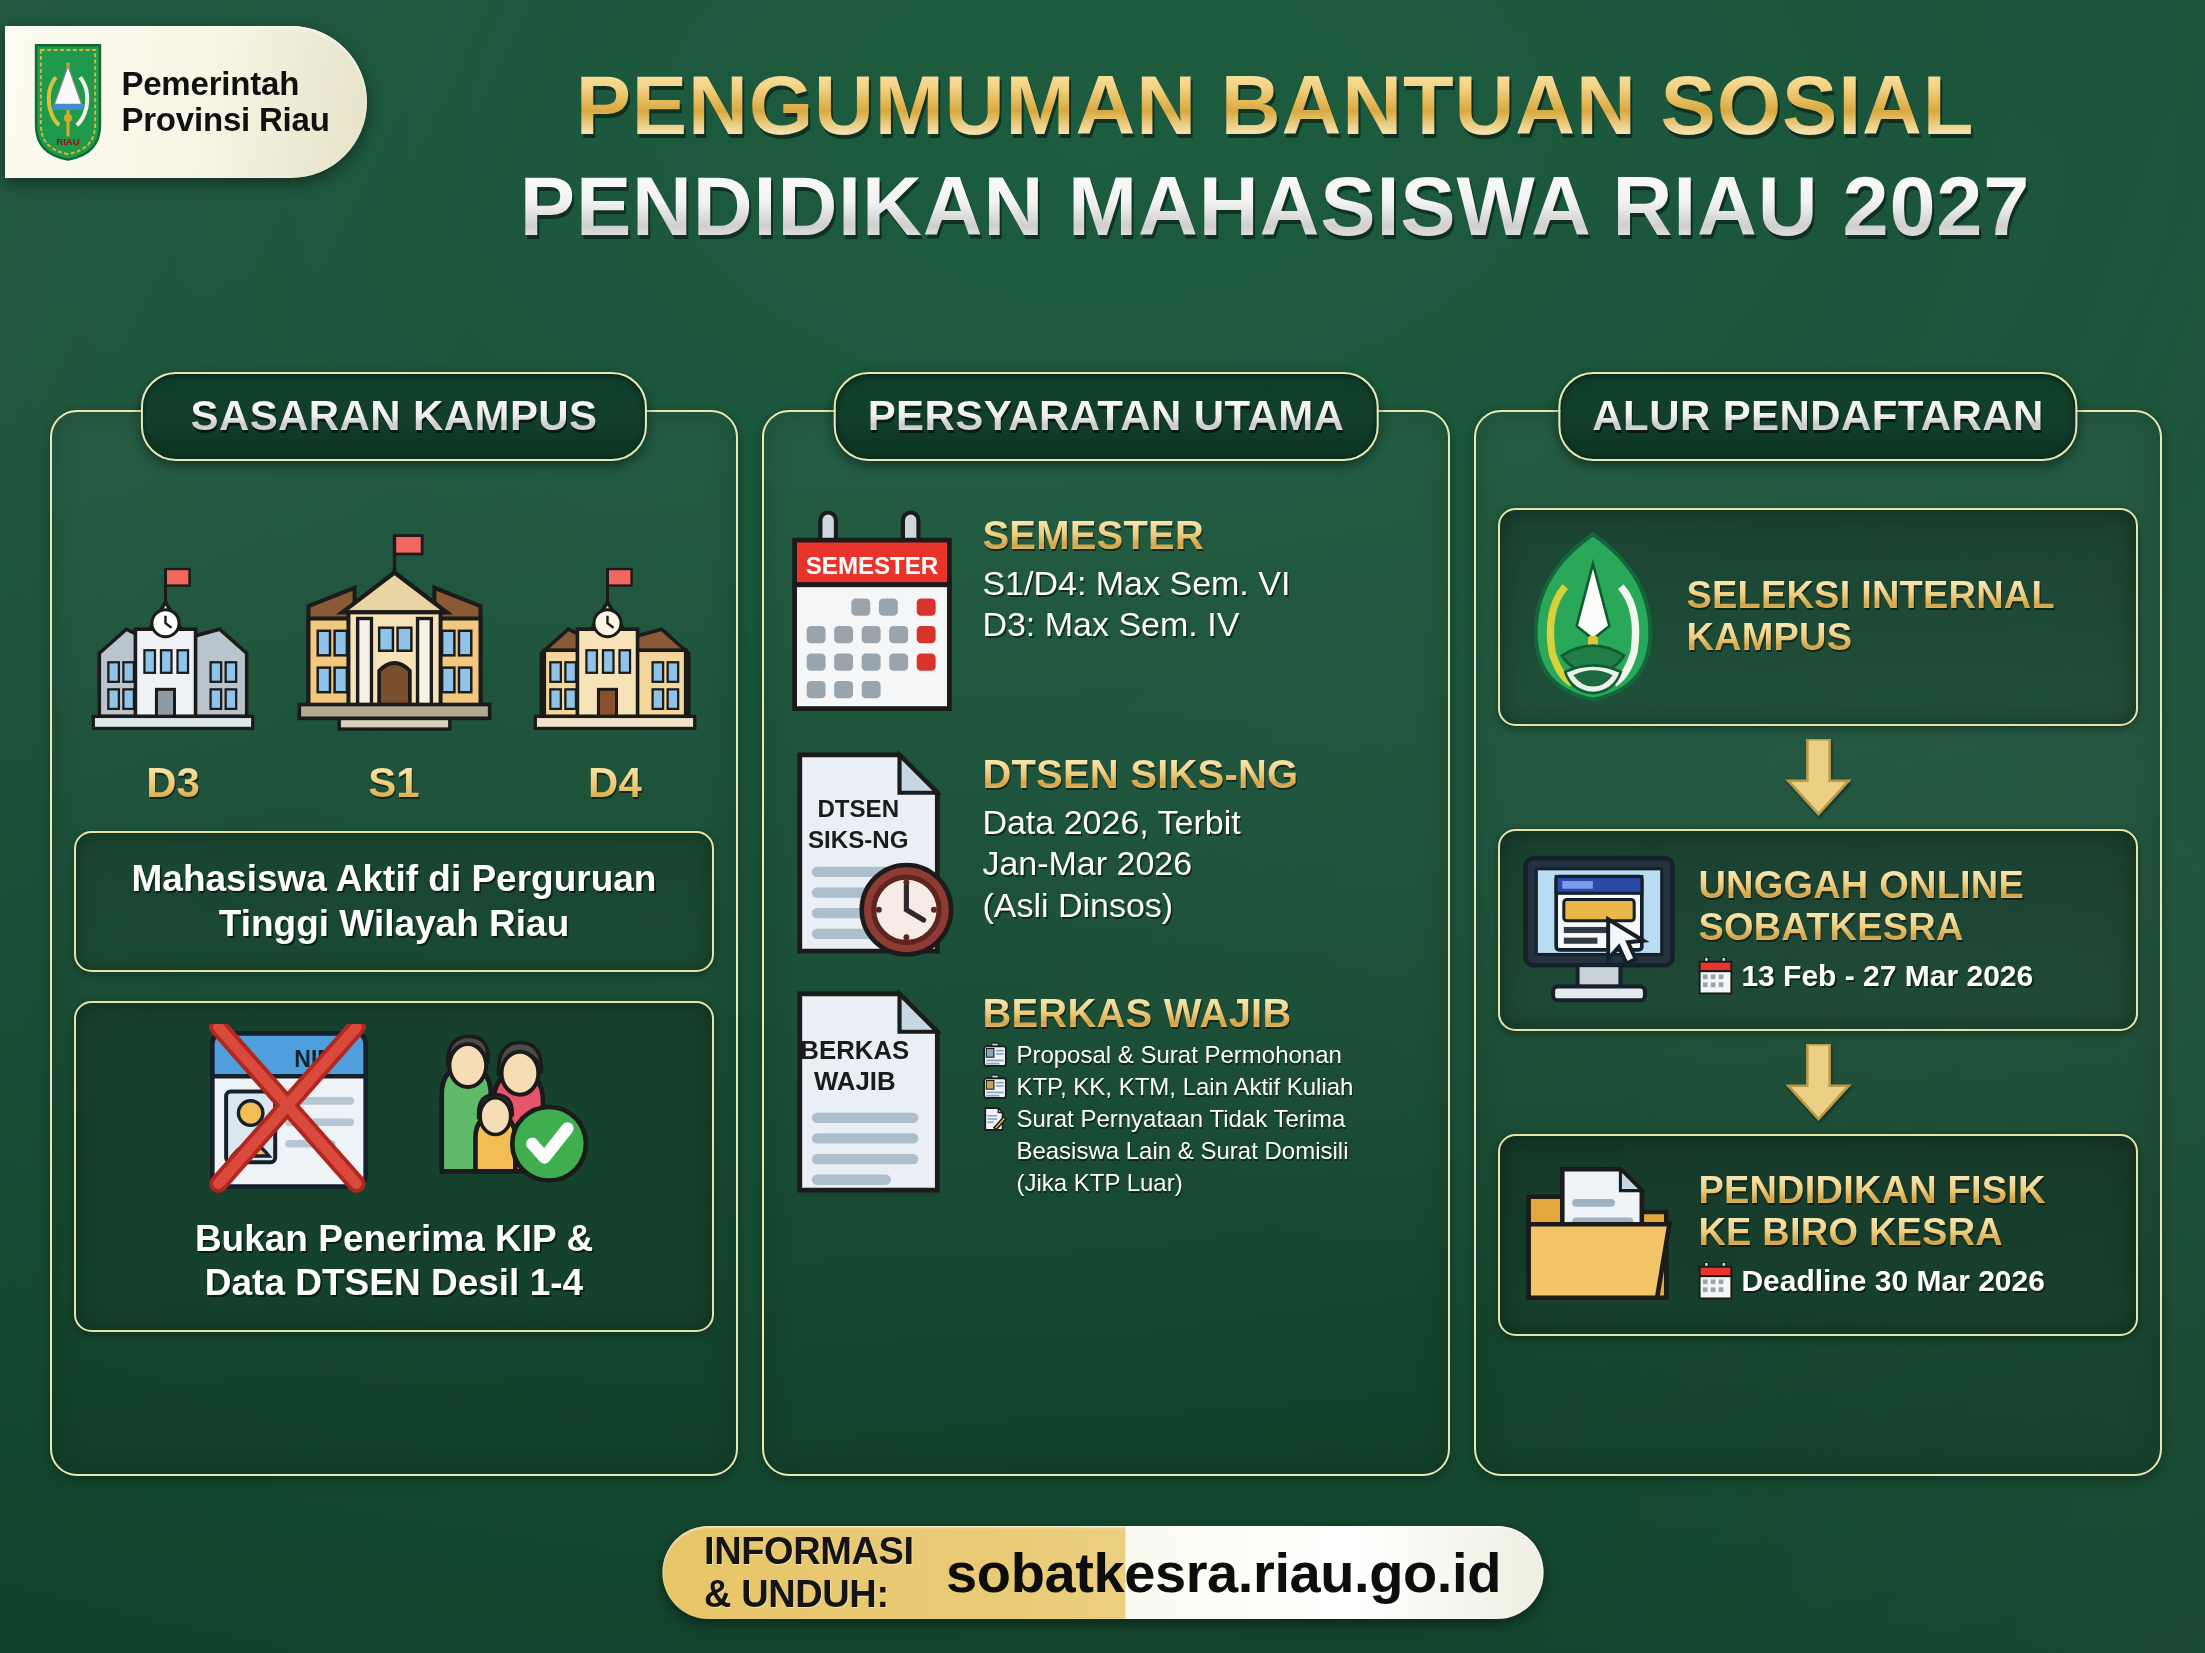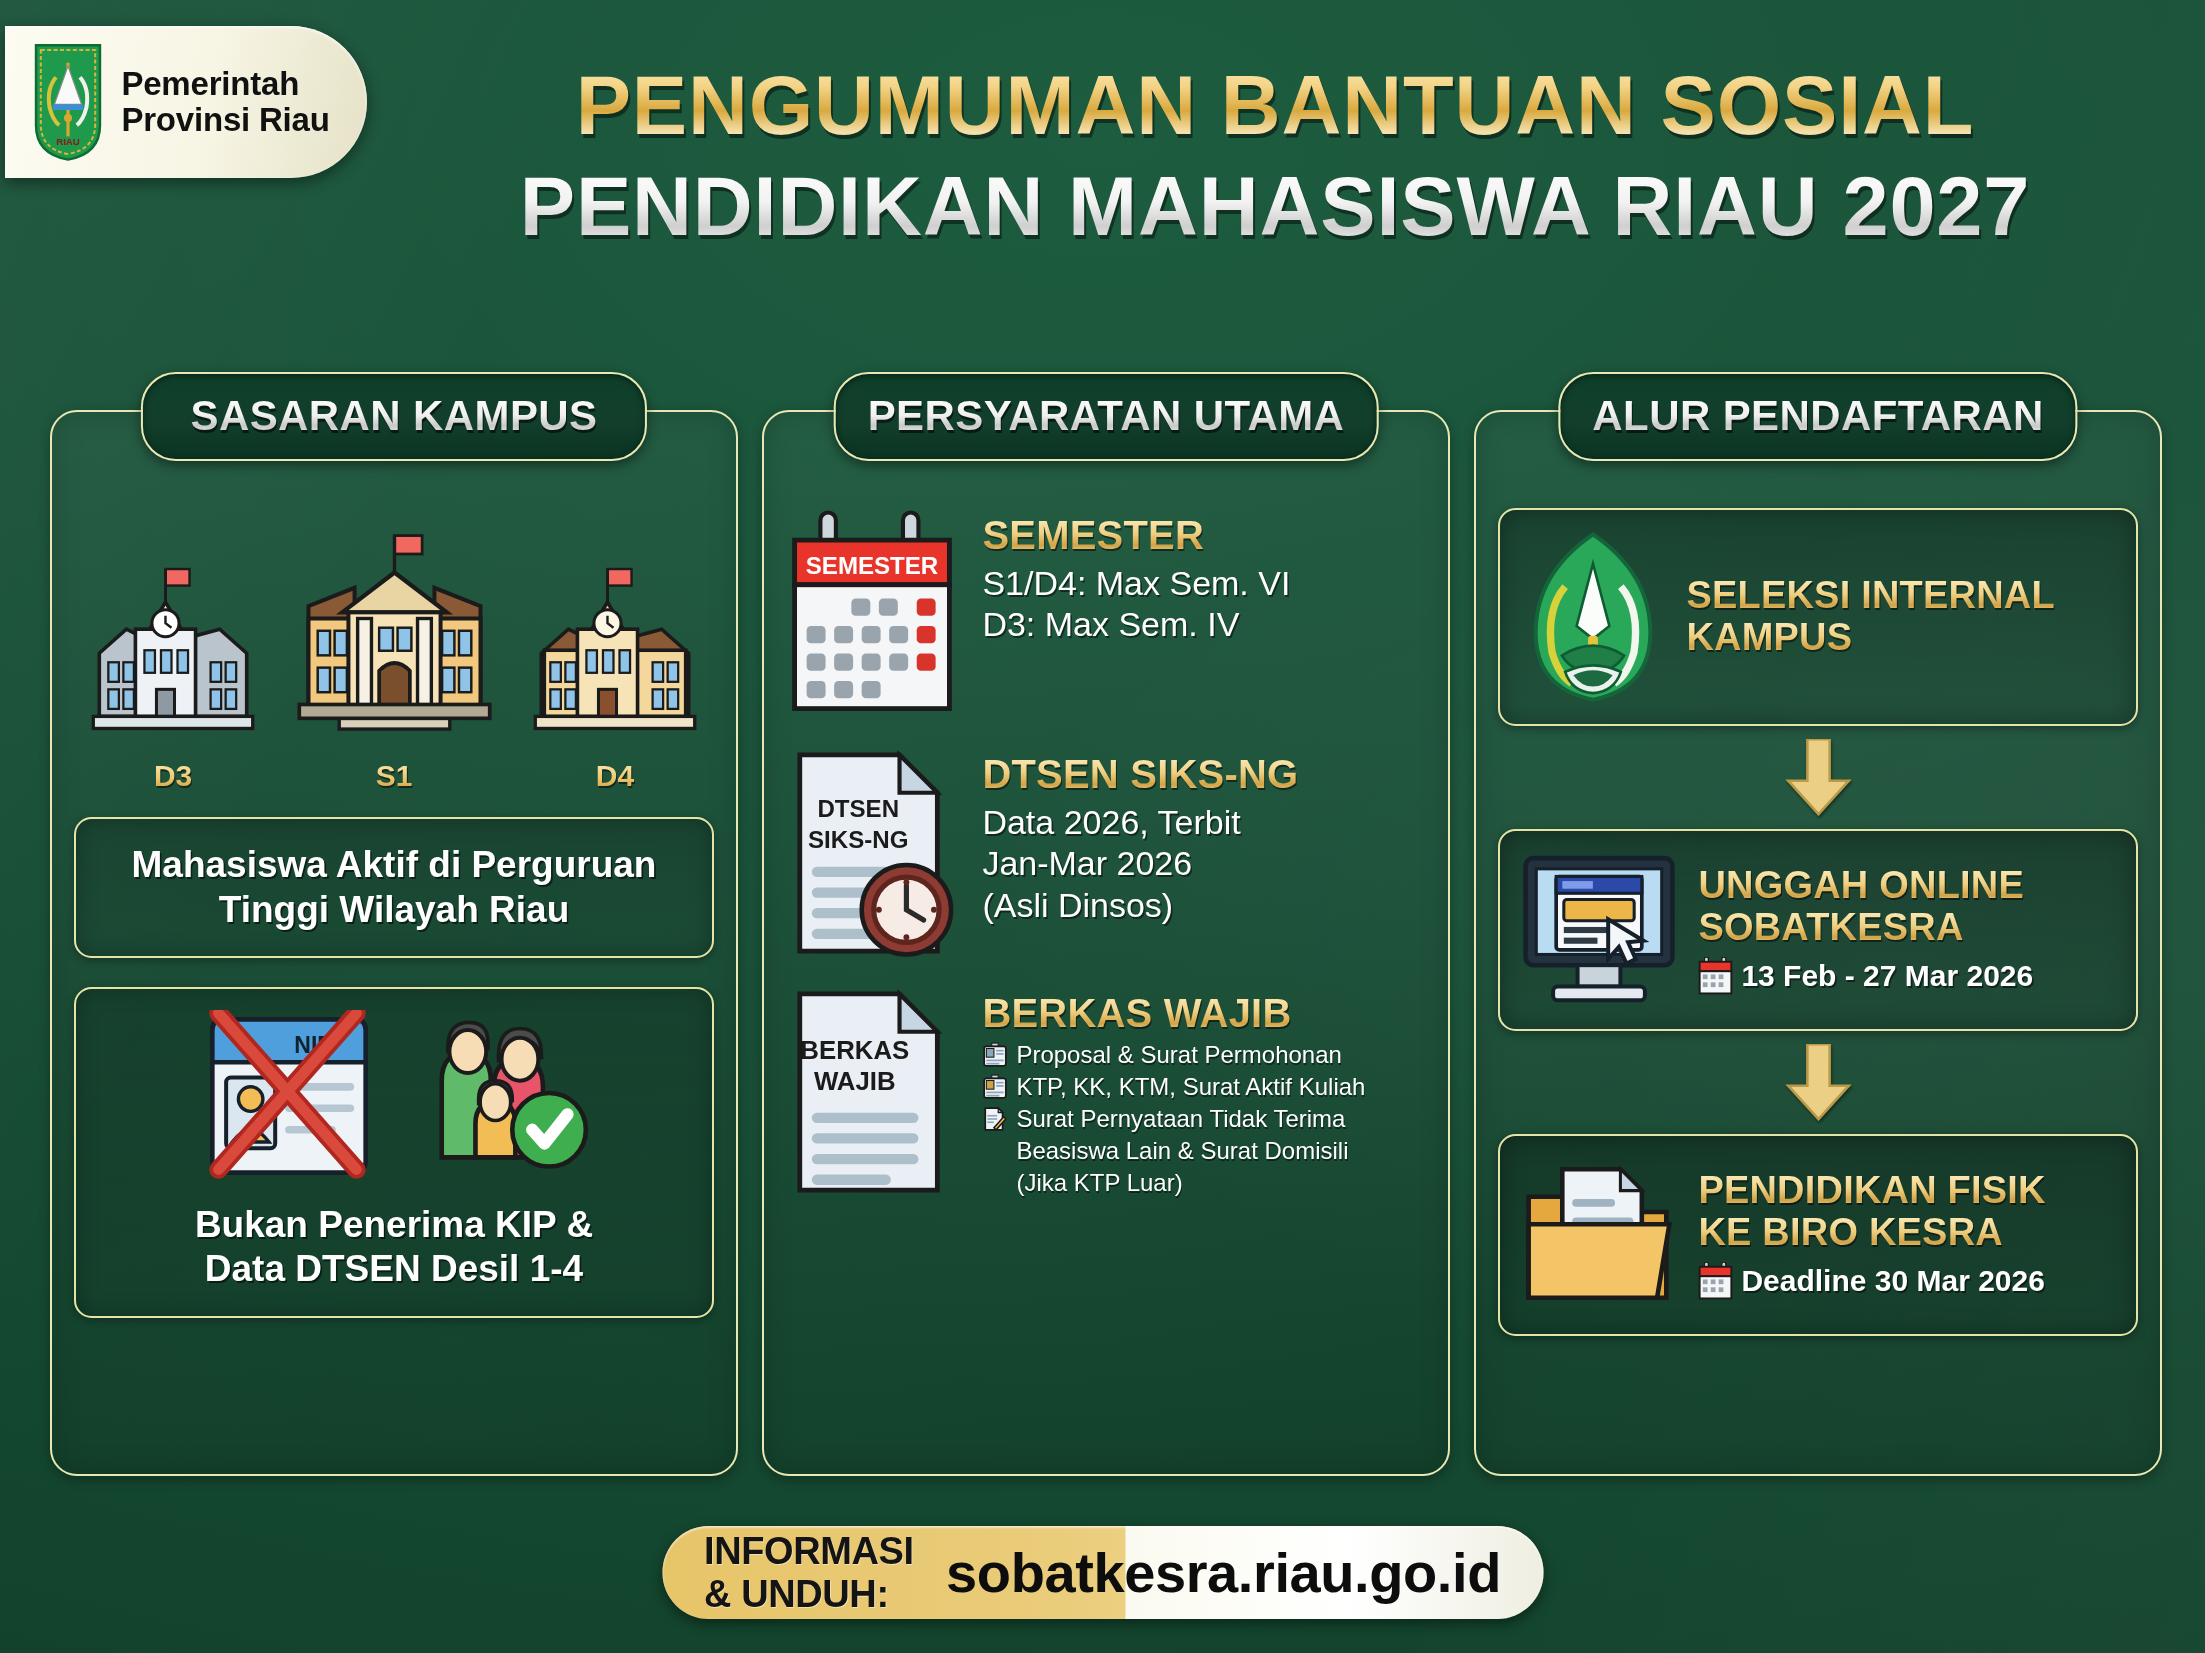--- a/index.html
+++ b/index.html
@@ -87,21 +87,21 @@
     font-size: 42px; font-weight: bold; letter-spacing: 0.4px;
     background: linear-gradient(180deg,#ffffff 0%,#f0f0f0 50%,#c9c9c9 72%,#ffffff 100%);
     -webkit-background-clip: text; background-clip: text; color: transparent;
     filter: drop-shadow(1.6px 3.2px 0 rgba(0,0,0,.55));
   }
 
   
   .levels { display: flex; justify-content: space-around; align-items: flex-end; margin-top: 24px; }
   .level { display: flex; flex-direction: column; align-items: center; }
   .level-label {
-    margin-top: 11.2px; font-size: 30px; font-weight: bold;
+    margin-top: 11.2px; font-size: 42px; font-weight: bold;
     background: linear-gradient(180deg,#fdf0c0,#efc870 55%,#c8963a);
     -webkit-background-clip: text; background-clip: text; color: transparent;
     filter: drop-shadow(1.6px 2.4px 0 rgba(0,0,0,.5));
   }
   .inner-box {
     margin-top: 24px;
     border: 2.4px solid #e4e4a8; border-radius: 17.6px;
     background: linear-gradient(180deg, rgba(0,0,0,.16), rgba(0,0,0,.05));
     box-shadow: inset 0 0 21px rgba(0,0,0,.28), 0 2.4px 8px rgba(0,0,0,.3);
     padding: 24px 17.6px; text-align: center;
@@ -459,21 +459,21 @@
             <rect x="9" y="1" width="6" height="3" fill="#cfd7de" stroke="#1b1b1b" stroke-width="1"></rect>
             <rect x="2" y="4" width="20" height="18" rx="2" fill="#f0f4f7" stroke="#1b1b1b" stroke-width="1.6"></rect>
             <rect x="4" y="6" width="7" height="8" fill="#c9a24a" stroke="#1b1b1b" stroke-width="1"></rect>
             <g stroke="#8aa6bb" stroke-width="1.6">
                 <line x1="13" y1="8" x2="20" y2="8"></line>
                 <line x1="13" y1="11" x2="20" y2="11"></line>
                 <line x1="4" y1="17" x2="20" y2="17"></line>
                 <line x1="4" y1="20" x2="16" y2="20"></line>
               </g>
           </svg>
-          <span>KTP, KK, KTM, Surat Aktif Kuliah</span>
+          <span>KTP, KK, KTM, Lain Aktif Kuliah</span>
         </div>
 
         <div class="berkas-item">
           <svg class="bi" width="26" height="26" viewBox="0 0 24 24">
             <path d="M3 2 H15 L19 6 V22 H3 Z" fill="#f0f4f7" stroke="#1b1b1b" stroke-width="1.6"></path>
             <path d="M15 2 V6 H19 Z" fill="#c6d6e3" stroke="#1b1b1b" stroke-width="1.2"></path>
             <g stroke="#8aa6bb" stroke-width="1.5">
                 <line x1="5" y1="9" x2="14" y2="9"></line>
                 <line x1="5" y1="12" x2="14" y2="12"></line>
                 <line x1="5" y1="15" x2="11" y2="15"></line>

